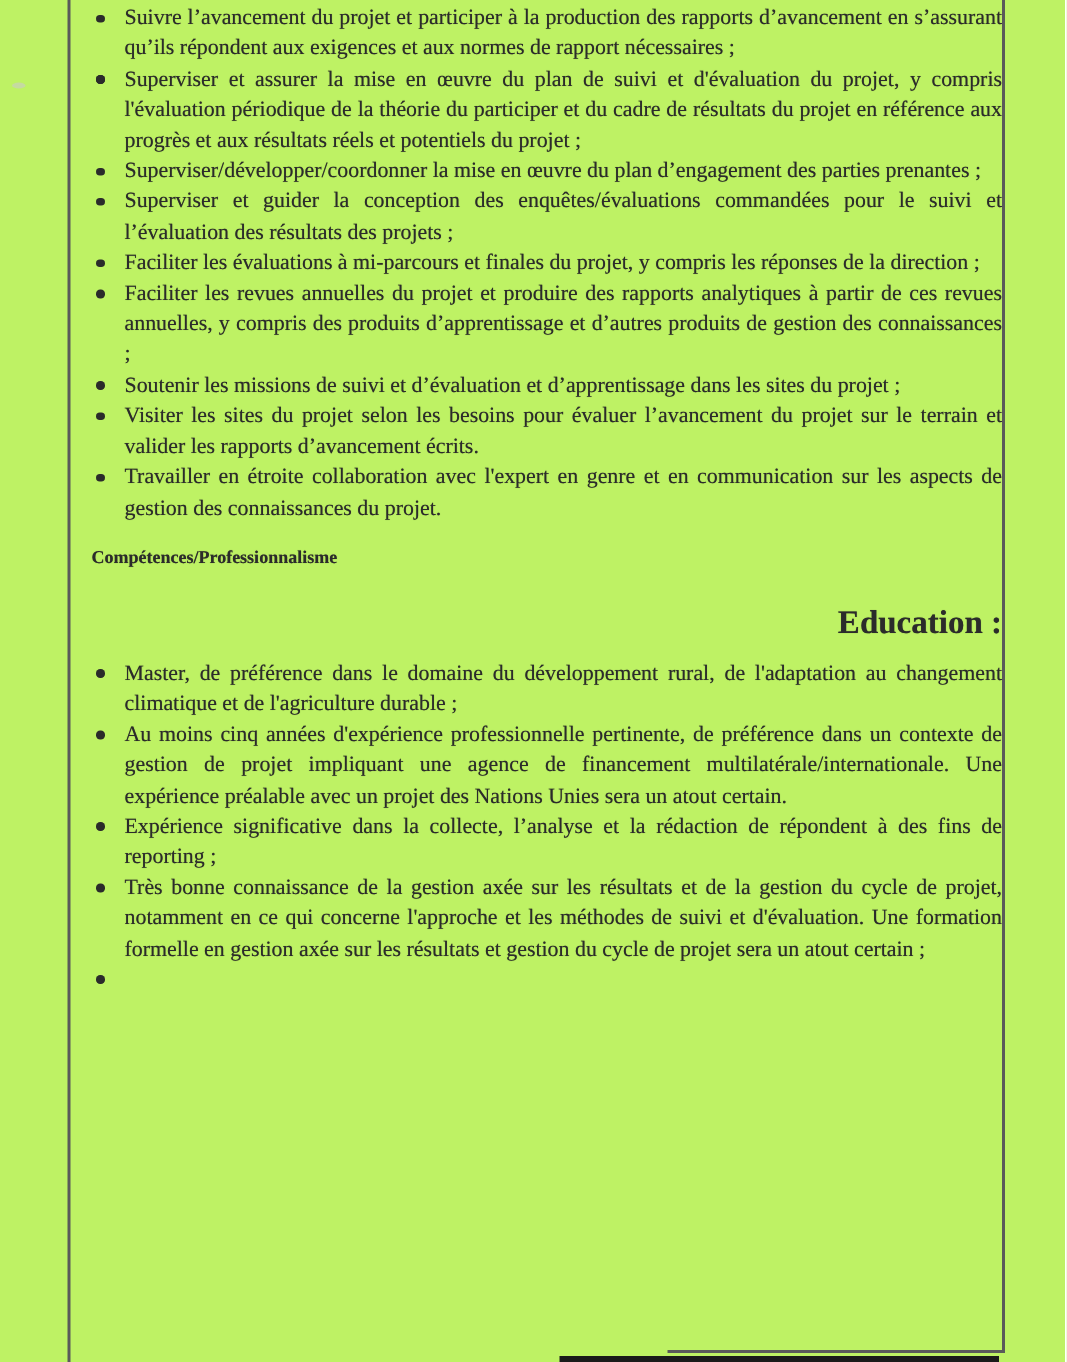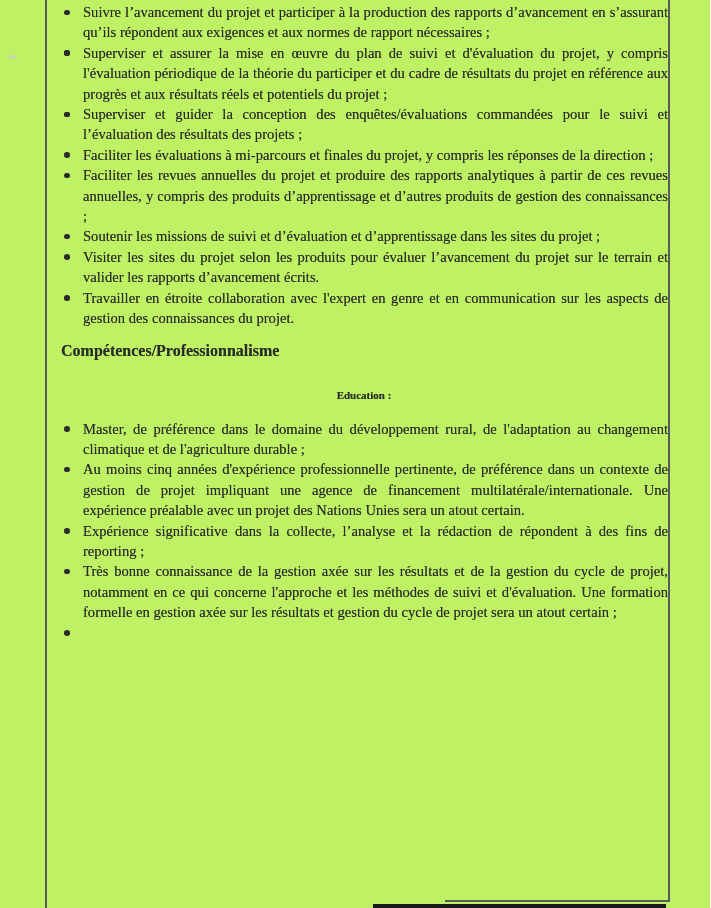--- a/index.html
+++ b/index.html
@@ -74,30 +74,30 @@
     left: 17px;
     top: 7.5px;
     width: 5.5px;
     height: 5.5px;
     border-radius: 50%;
     background: #2b2b2b;
   }
   .heading-competences {
     margin: 12px 0 0 14px;
     font-weight: bold;
-    font-size: 16px;
+    font-size: 12px;
     line-height: 20px;
     text-align: left;
   }
   .heading-education {
     margin: 22px 0 0 13px;
     font-weight: bold;
-    font-size: 11px;
+    font-size: 22px;
     line-height: 24px;
-    text-align: center;
+    text-align: right;
   }
   .education-list {
     margin-top: 12px !important;
   }
   
   .scan-speck {
     position: absolute;
     left: 8px;
     top: 55px;
     width: 9px;
@@ -117,26 +117,26 @@
   <div class="border-right"></div>
   <div class="bottom-thin-line"></div>
   <div class="bottom-thick-bar"></div>
 
   <div class="content">
 
     <ul class="doc-list">
       <li><span class="bullet"></span><span>Suivre l’avancement du projet et participer à la production des rapports d’avancement en s’assurant qu’ils répondent aux exigences et aux normes de rapport nécessaires ;</span></li>
       <li><span class="bullet"></span></li>
       <li><span class="bullet"></span><span>Superviser et assurer la mise en œuvre du plan de suivi et d'évaluation du projet, y compris l'évaluation périodique de la théorie du participer et du cadre de résultats du projet en référence aux progrès et aux résultats réels et potentiels du projet ;</span></li>
-      <li><span class="bullet"></span></li>
+      <li><span class="bullet"></span><span>Superviser/développer/coordonner la mise en œuvre du plan d’engagement des parties prenantes ;</span></li>
       <li><span class="bullet"></span><span>Superviser et guider la conception des enquêtes/évaluations commandées pour le suivi et l’évaluation des résultats des projets ;</span></li>
       <li><span class="bullet"></span><span>Faciliter les évaluations à mi-parcours et finales du projet, y compris les réponses de la direction ;</span></li>
       <li><span class="bullet"></span><span>Faciliter les revues annuelles du projet et produire des rapports analytiques à partir de ces revues annuelles, y compris des produits d’apprentissage et d’autres produits de gestion des connaissances ;</span></li>
       <li><span class="bullet"></span><span>Soutenir les missions de suivi et d’évaluation et d’apprentissage dans les sites du projet ;</span></li>
-      <li><span class="bullet"></span><span>Visiter les sites du projet selon les produits pour évaluer l’avancement du projet sur le terrain et valider les rapports d’avancement écrits.</span></li>
+      <li><span class="bullet"></span><span>Visiter les sites du projet selon les besoins pour évaluer l’avancement du projet sur le terrain et valider les rapports d’avancement écrits.</span></li>
       <li><span class="bullet"></span><span>Travailler en étroite collaboration avec l'expert en genre et en communication sur les aspects de gestion des connaissances du projet.</span></li>
     </ul>
 
     <div class="heading-competences">Compétences/Professionnalisme</div>
 
     <div class="heading-education">Education :</div>
 
     <ul class="doc-list education-list">
       <li><span class="bullet"></span><span>Master, de préférence dans le domaine du développement rural, de l'adaptation au changement climatique et de l'agriculture durable ;</span></li>
       <li><span class="bullet"></span><span>Au moins cinq années d'expérience professionnelle pertinente, de préférence dans un contexte de gestion de projet impliquant une agence de financement multilatérale/internationale. Une expérience préalable avec un projet des Nations Unies sera un atout certain.</span></li>

